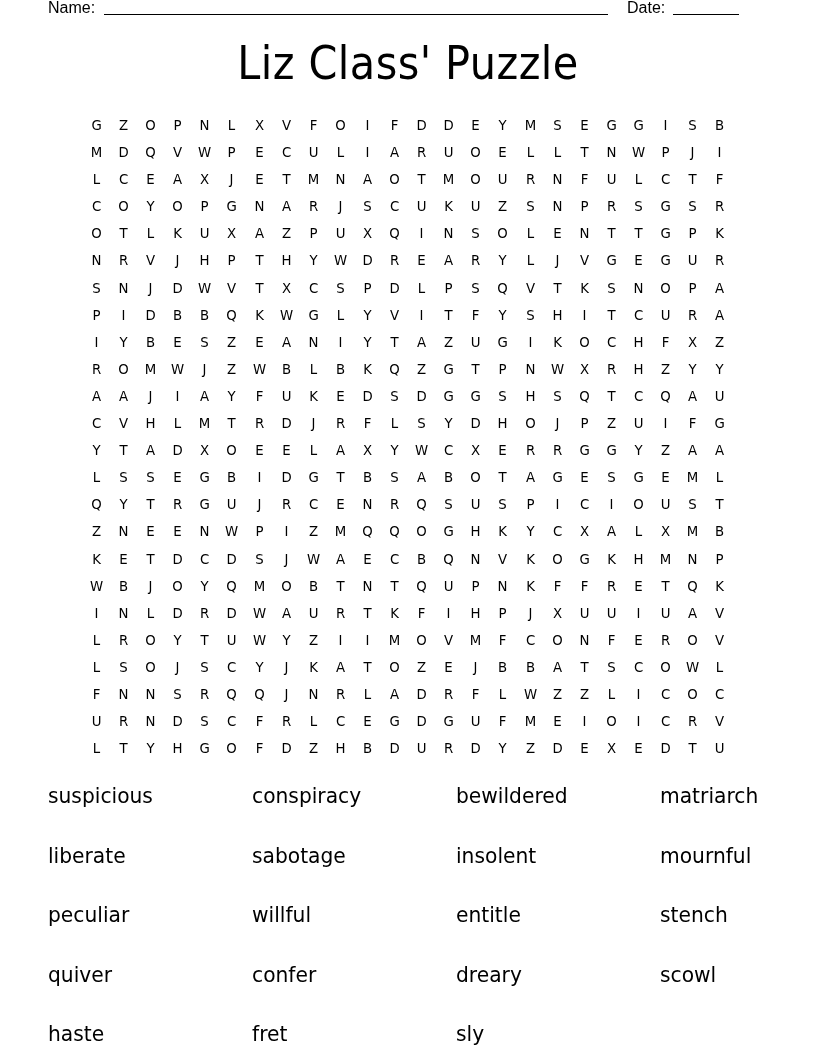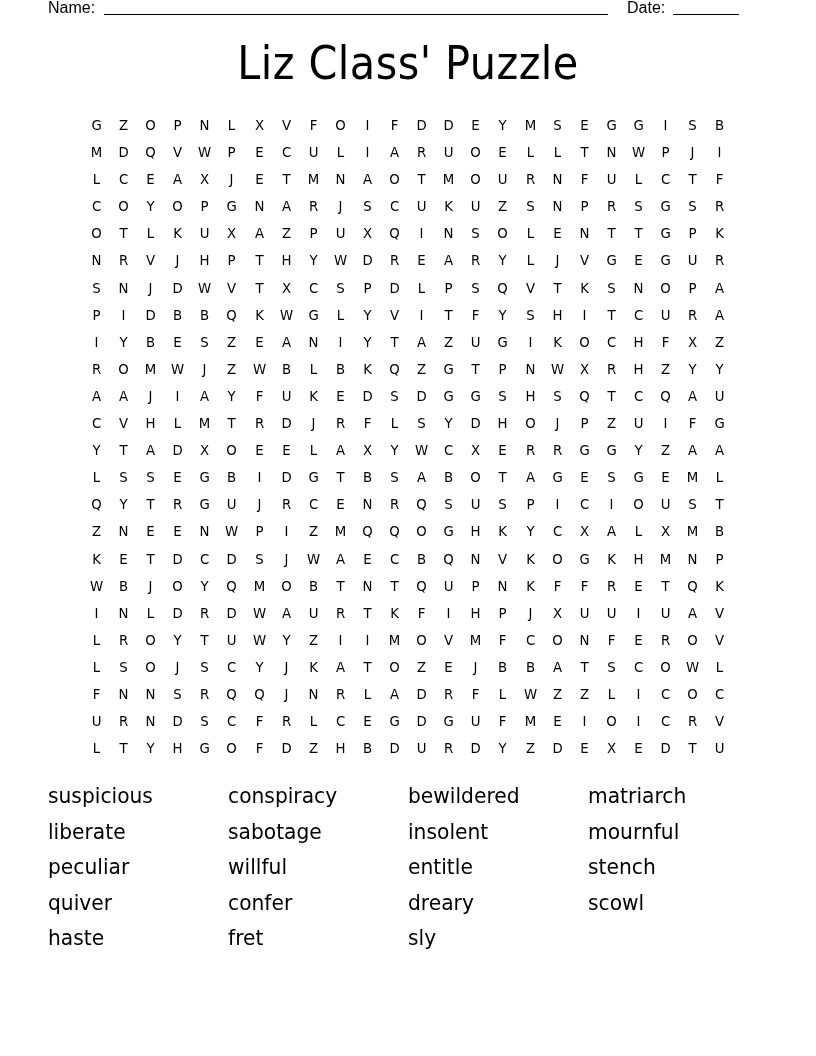--- a/index.html
+++ b/index.html
@@ -22,20 +22,21 @@
       display: grid; grid-template-columns: repeat(24, 27.1px); grid-auto-rows: 27.1px;
     }
     .cell {
       font-family: "DejaVu Sans", sans-serif; font-size: 14px; text-align: center; line-height: 27.1px;
       transform: scaleX(0.95);
     }
     .words {
       position: absolute; top: 779px; left: 48px; width: 720px;
       display: grid; grid-template-columns: repeat(4, 180px); grid-auto-rows: 35.5px;
       grid-auto-flow: row;
+      gap: 24px;
     }
     .word {
       font-family: "DejaVu Sans", sans-serif; font-size: 22px; line-height: 34px;
       transform-origin: left center; transform: scaleX(0.92); white-space: nowrap;
     }
   </style>
 </head>
 <body>
 
 <div class="header-line">

